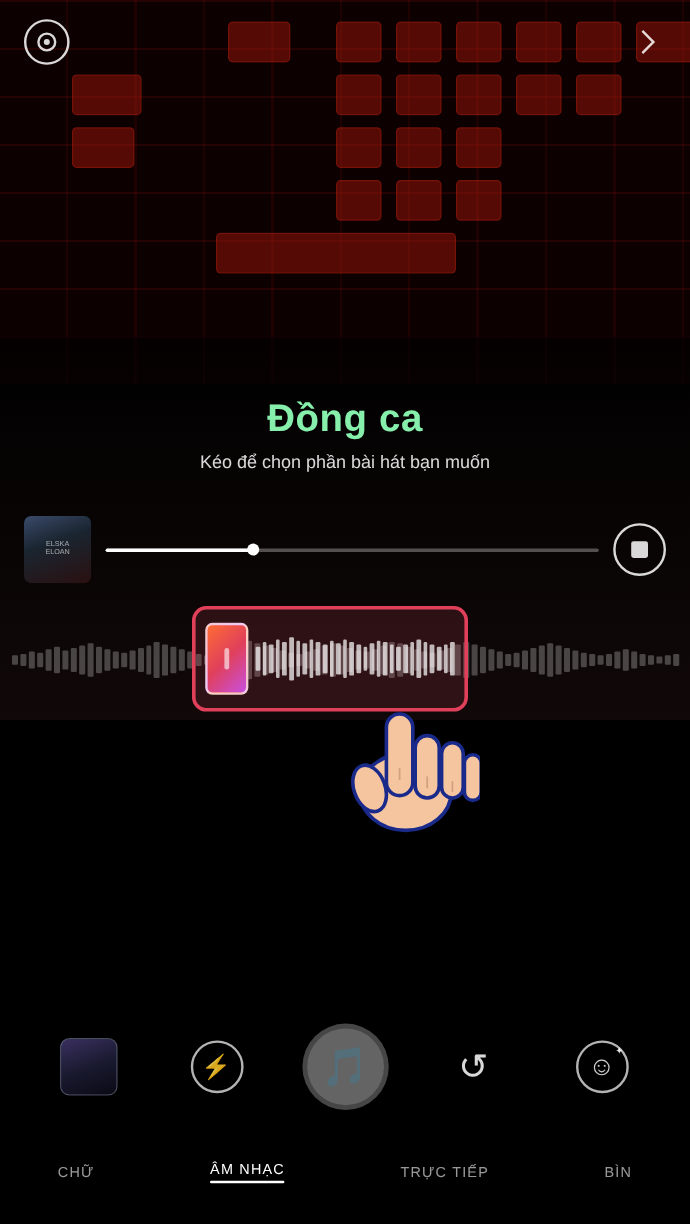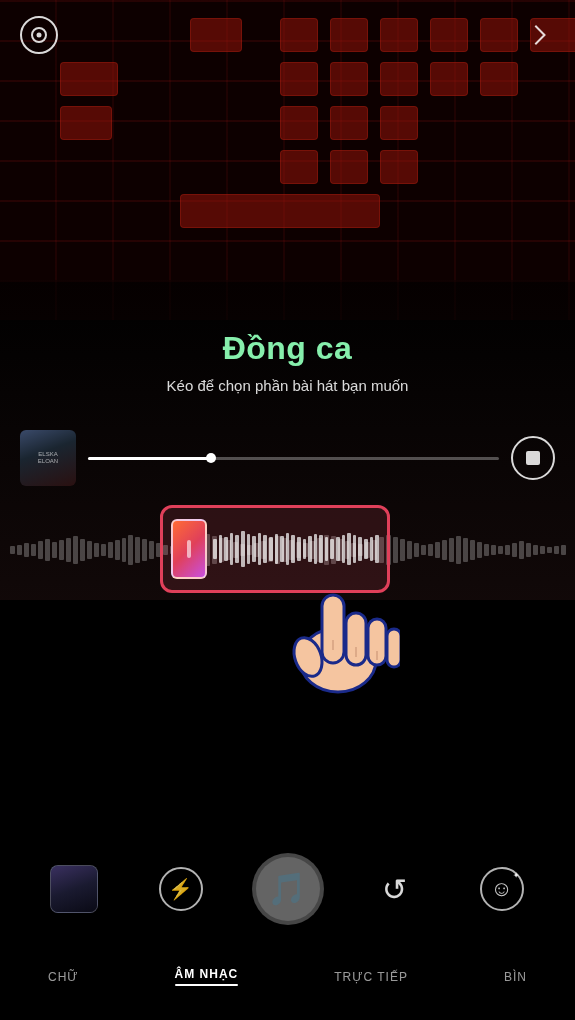--- a/index.html
+++ b/index.html
@@ -363,21 +363,21 @@
       color: rgba(255,255,255,0.6);
       font-size: 12px;
       font-weight: 500;
       letter-spacing: 1px;
       text-transform: uppercase;
       cursor: pointer;
       padding: 4px 8px;
     }
     .tab-item.active {
       color: #fff;
-      font-weight: 700;
+      font-weight: 400;
     }
     .tab-underline {
       display: block;
       height: 2px;
       background: #fff;
       border-radius: 1px;
       margin-top: 3px;
     }
 
     

